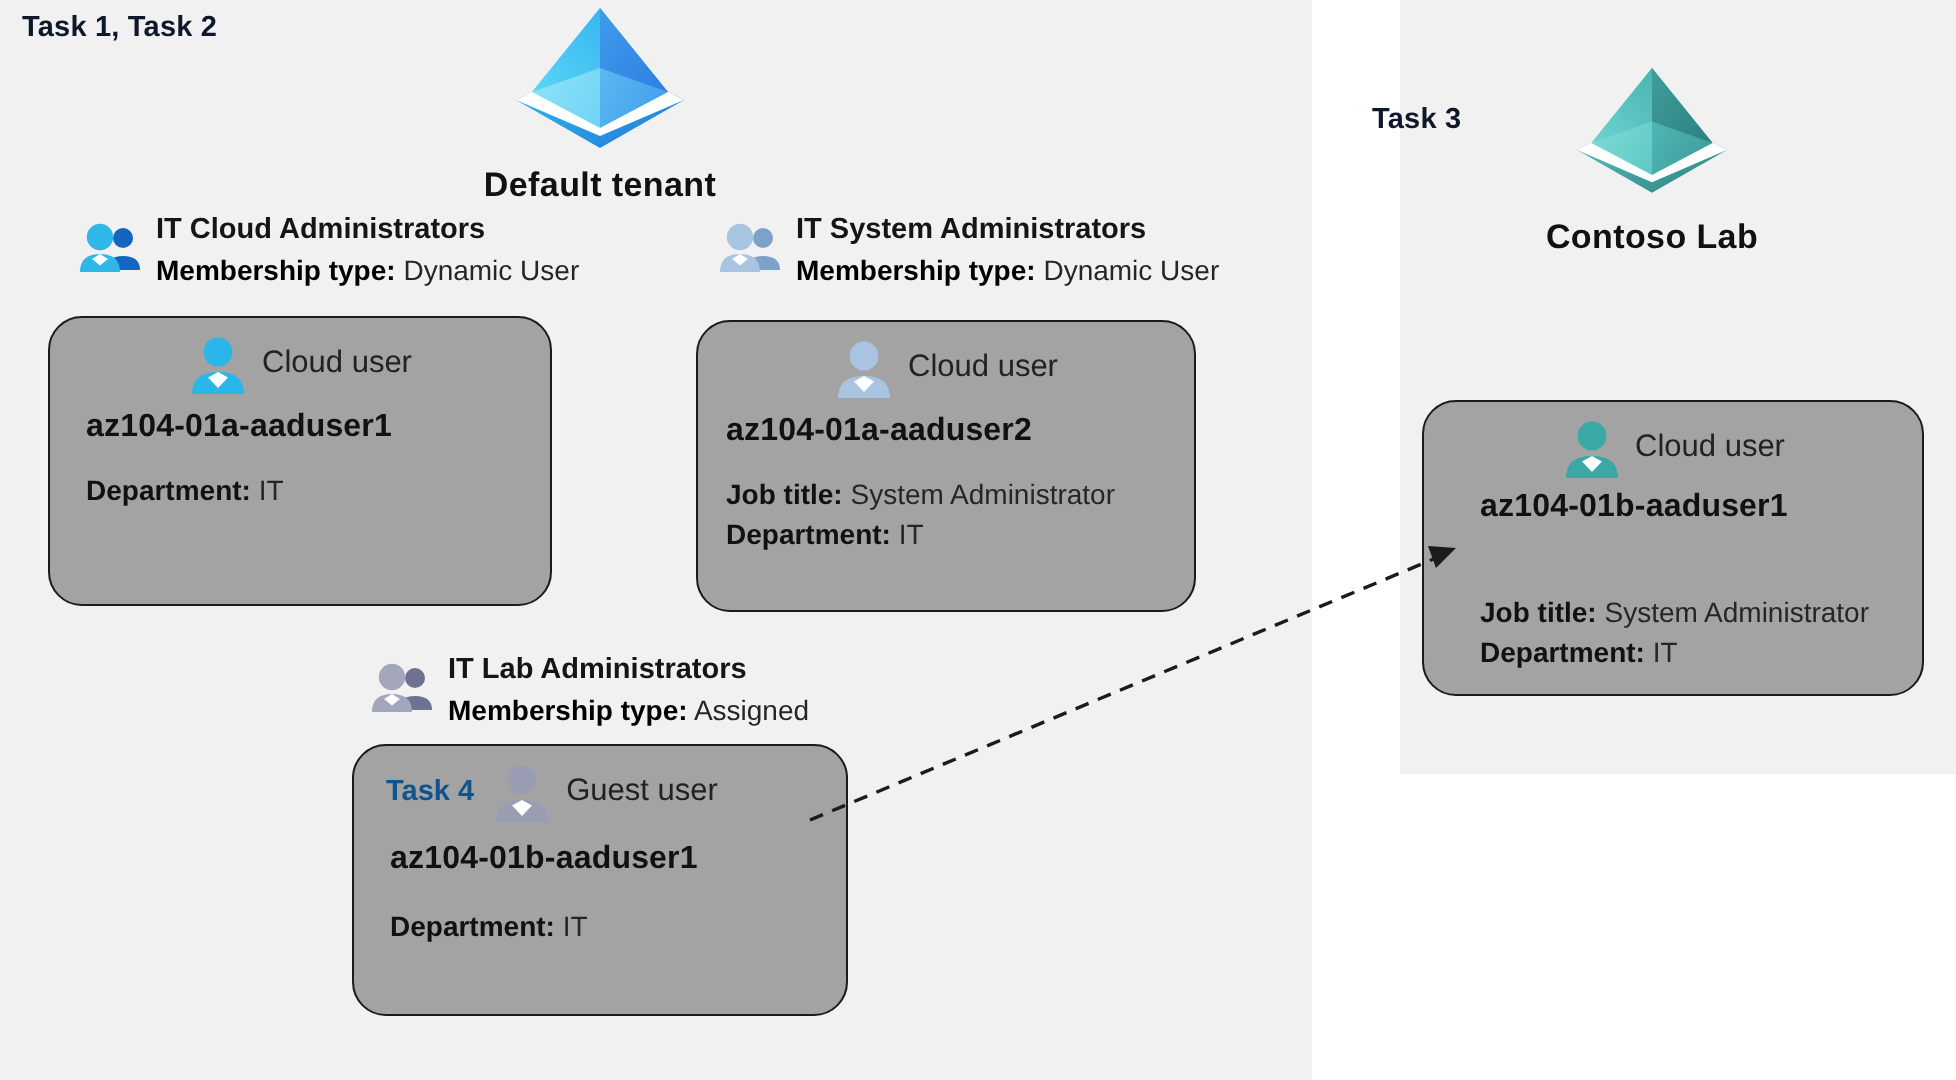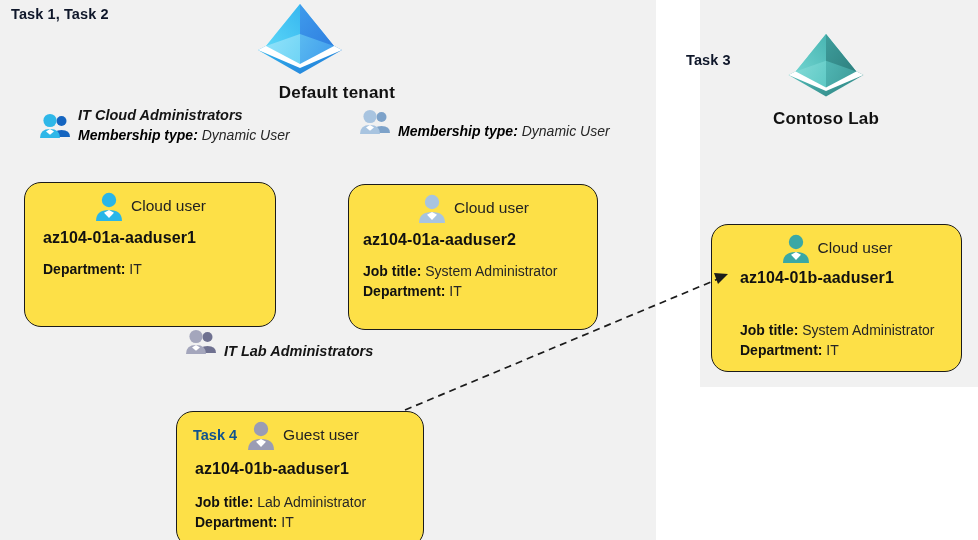--- a/index.html
+++ b/index.html
@@ -21,44 +21,44 @@
   #task12{left:11px;top:6px;}
   #task3{left:686px;top:12px;margin-top:40px;}
 
   
   .tenant{position:absolute;text-align:center;}
   .tenant .tname{
     font-weight:bold;font-size:17px;color:#111;white-space:nowrap;
     line-height:22px;letter-spacing:.2px;
   }
   #tenant-default{left:205px;top:2px;width:190px;}
-  #tenant-default .tname{margin-top:2px;text-align:right;}
+  #tenant-default .tname{margin-top:2px;}
   #tenant-new{left:736px;top:32px;width:180px;}
   #tenant-new .tname{margin-top:6px;}
 
   .pyramid{display:block;margin:0 auto;}
 
   
-  .group{position:absolute;display:flex;align-items:flex-end;gap:6px;font-style:italic;}
+  .group{position:absolute;display:flex;align-items:center;gap:6px;}
   .group .gtexts{display:flex;flex-direction:column;gap:2px;}
   .gname{font-weight:bold;font-size:14.5px;color:#151515;white-space:nowrap;line-height:18px;}
   .gmeta{font-size:14px;color:#262626;white-space:nowrap;line-height:18px;}
   .gmeta b{font-weight:bold;color:#000000;}
   #group-cloud{left:38px;top:106px;}
   #group-system{left:358px;top:106px;}
   #group-lab{left:184px;top:326px;}
 
   
   .card{
     position:absolute;border:1.6px solid #1b1b1b;border-radius:17px;
-    background:#fde047;box-sizing:border-box;margin-top:24px;
+    background:#a3a3a3;box-sizing:border-box;
   }
   #card-u1{left:24px;top:158px;width:252px;height:145px;}
   #card-u2{left:348px;top:160px;width:250px;height:146px;}
-  #card-u3{left:176px;top:387px;width:248px;height:136px;}
+  #card-u3{left:176px;top:372px;width:248px;height:136px;}
   #card-u4{left:711px;top:200px;width:251px;height:148px;}
 
   .card-head{
     display:flex;align-items:center;gap:7px;
     height:34px;padding-top:6px;
   }
   .card-head.center{justify-content:center;padding-left:0;}
   .card-head.left{justify-content:flex-start;padding-left:16px;}
   .head-task{
     color:#10538f;font-weight:bold;font-size:14.5px;white-space:nowrap;
@@ -186,37 +186,42 @@
 
 <div class="group" id="group-system">
   <svg class="icon" width="34" height="34" viewBox="0 0 34 34">
     <circle cx="23.5" cy="11" r="5" fill="#7da2c9"></circle>
     <path d="M15 27 q0-7 8.5-7 t8.5 7 z" fill="#7da2c9"></path>
     <circle cx="12" cy="10.5" r="6.6" fill="#a8c4e0"></circle>
     <path d="M2 28 q0-9 10-9 t10 9 z" fill="#a8c4e0"></path>
     <path d="M12 19 l-4 2.5 4 3.2 4-3.2 z" fill="#ffffff"></path>
   </svg>
   <div class="gtexts">
+    <div class="gname">IT System Administrators</div>
     <div class="gmeta">
       <b>Membership type:</b>
       <span>Dynamic User</span>
     </div>
   </div>
 </div>
 
 <div class="group" id="group-lab">
   <svg class="icon" width="34" height="34" viewBox="0 0 34 34">
     <circle cx="23.5" cy="11" r="5" fill="#6f7190"></circle>
     <path d="M15 27 q0-7 8.5-7 t8.5 7 z" fill="#6f7190"></path>
     <circle cx="12" cy="10.5" r="6.6" fill="#a4a6bc"></circle>
     <path d="M2 28 q0-9 10-9 t10 9 z" fill="#a4a6bc"></path>
     <path d="M12 19 l-4 2.5 4 3.2 4-3.2 z" fill="#ffffff"></path>
   </svg>
   <div class="gtexts">
     <div class="gname">IT Lab Administrators</div>
+    <div class="gmeta">
+      <b>Membership type:</b>
+      <span>Assigned</span>
+    </div>
   </div>
 </div>
 
 <div class="card" id="card-u1">
   <div class="card-head center">
     <svg class="icon" width="30" height="31" viewBox="0 0 30 31">
       <circle cx="15" cy="9" r="7.2" fill="#29b6e8"></circle>
       <path d="M2 30 q0-11 13-11 t13 11 z" fill="#29b6e8"></path>
       <path d="M15 19 l-5 2.8 5 5.2 5-5.2 z" fill="#ffffff"></path>
     </svg>
@@ -259,24 +264,20 @@
     <svg class="icon" width="30" height="31" viewBox="0 0 30 31">
       <circle cx="15" cy="9" r="7.2" fill="#9a9cb4"></circle>
       <path d="M2 30 q0-11 13-11 t13 11 z" fill="#9a9cb4"></path>
       <path d="M15 19 l-5 2.8 5 5.2 5-5.2 z" fill="#ffffff"></path>
     </svg>
     <span class="head-type">Guest user</span>
   </div>
   <div class="card-uid">az104-01b-aaduser1</div>
   <div class="card-attrs">
     <div>
-      <b>Job title:</b>
-      <span>Lab Administrator</span>
-    </div>
-    <div>
       <b>Department:</b>
       <span>IT</span>
     </div>
   </div>
 </div>
 
 <div class="card" id="card-u4">
   <div class="card-head center">
     <svg class="icon" width="30" height="31" viewBox="0 0 30 31">
       <circle cx="15" cy="9" r="7.2" fill="#3aa8a5"></circle>

